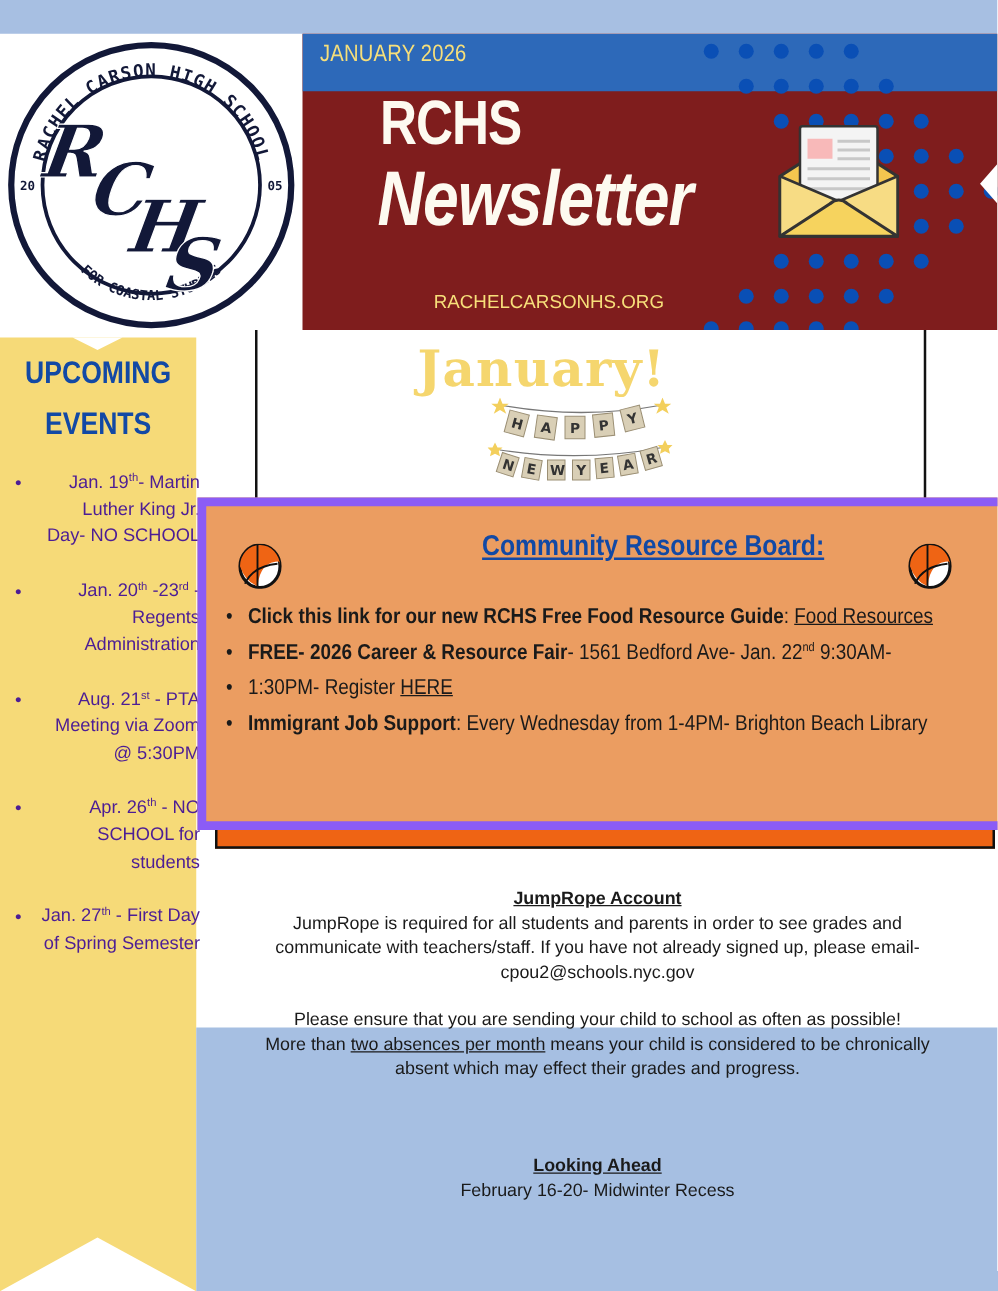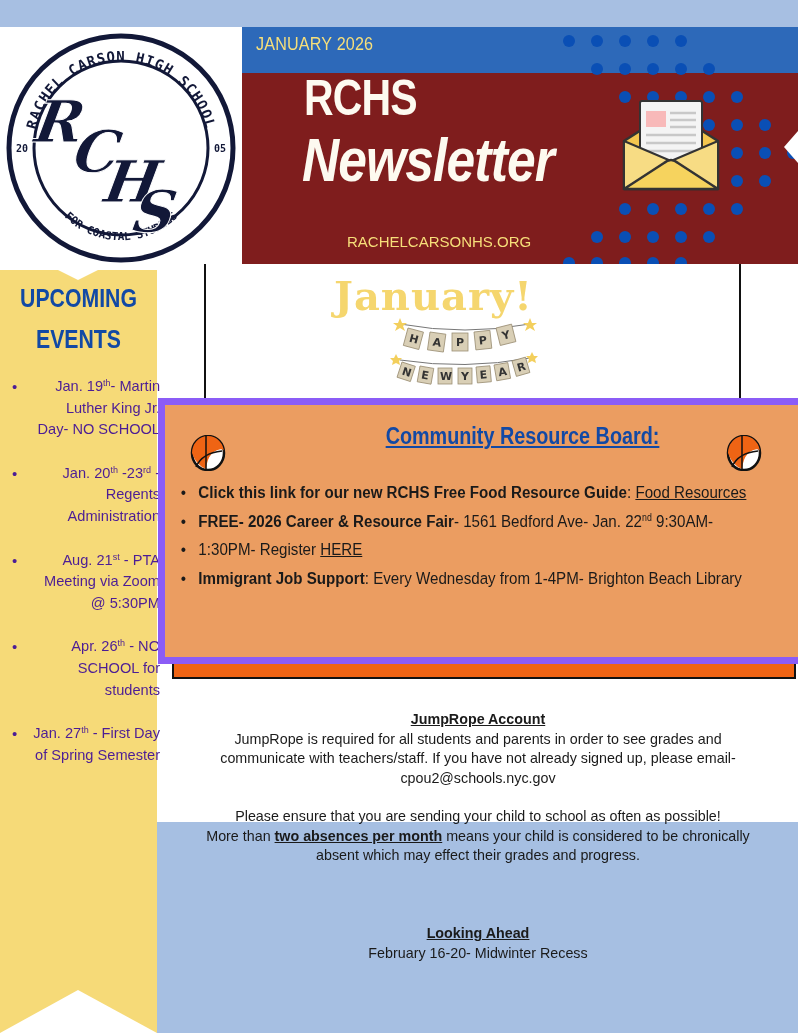--- a/index.html
+++ b/index.html
@@ -47,21 +47,21 @@
   .board-list li { position: relative; padding-left: 22px; font-size: 17.2px; line-height: 28.5px; color: #1a1a1a; transform: scaleX(0.88); transform-origin: left; width: 680px; }
   .board-list li::before { content: "•"; position: absolute; left: 2px; top: 0; }
   .board-list b { font-weight: bold; }
   .board-list a { color: #1a1a1a; text-decoration: underline; }
   .board-list sup { font-size: 10px; vertical-align: 6px; line-height: 0; }
 
   
   .blue-block { position: absolute; left: 157px; top: 822px; width: 641px; height: 211px; background: #a6bfe2; }
   .info { position: absolute; left: 160px; width: 636px; text-align: center; font-size: 14.3px; line-height: 19.5px; color: #1a1a1a; }
   .info-heading { font-weight: bold; text-decoration: underline; }
-  .info u b, .info b u { font-weight: bold; margin-top: 43px; }
+  .info u b, .info b u { font-weight: normal; margin-top: 43px; }
 </style>
 </head>
 <body>
 
 <div class="top-strip"></div>
 
 <div class="logo">
   <svg width="234" height="232" viewBox="0 0 234 232">
     <defs>
       <path id="arcTop" d="M 30 116 A 87 87 0 0 1 204 116"></path>

